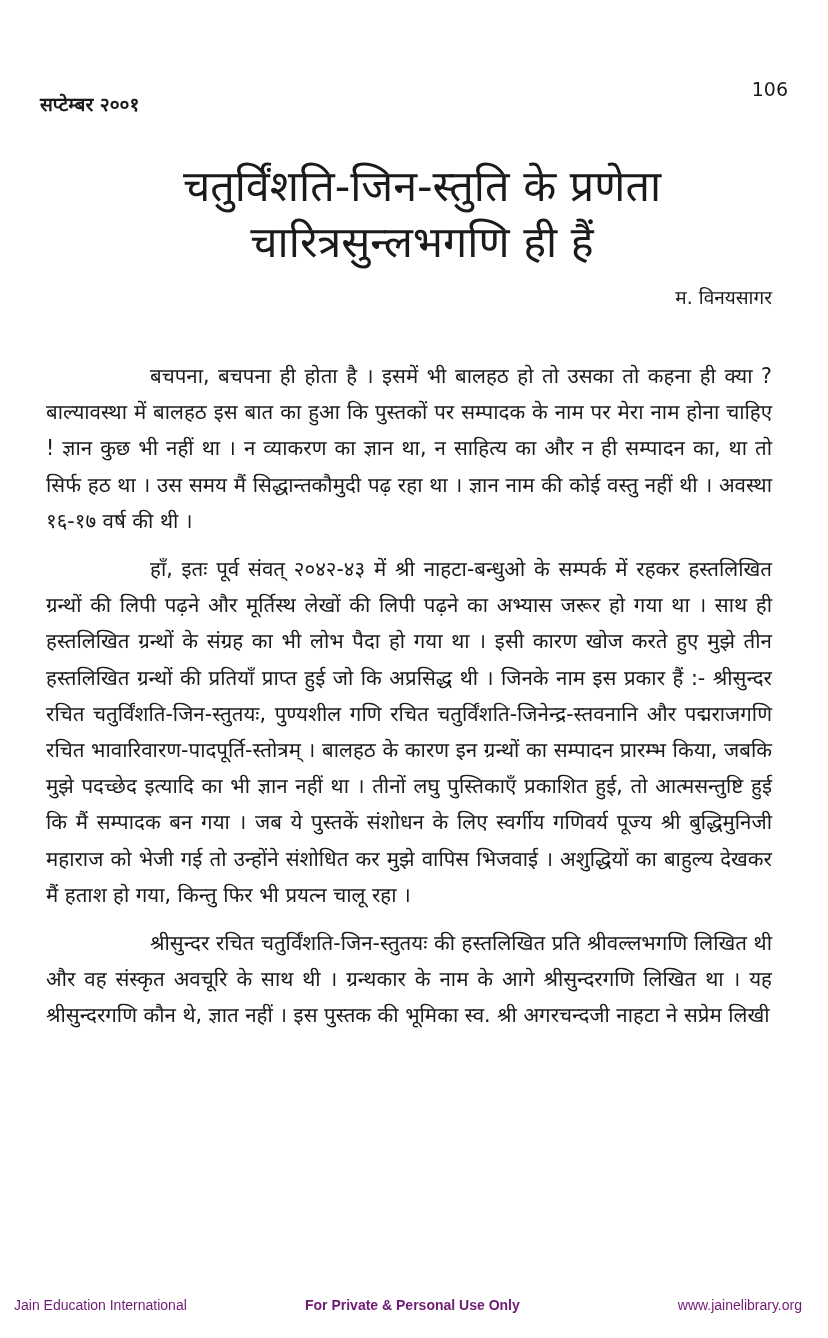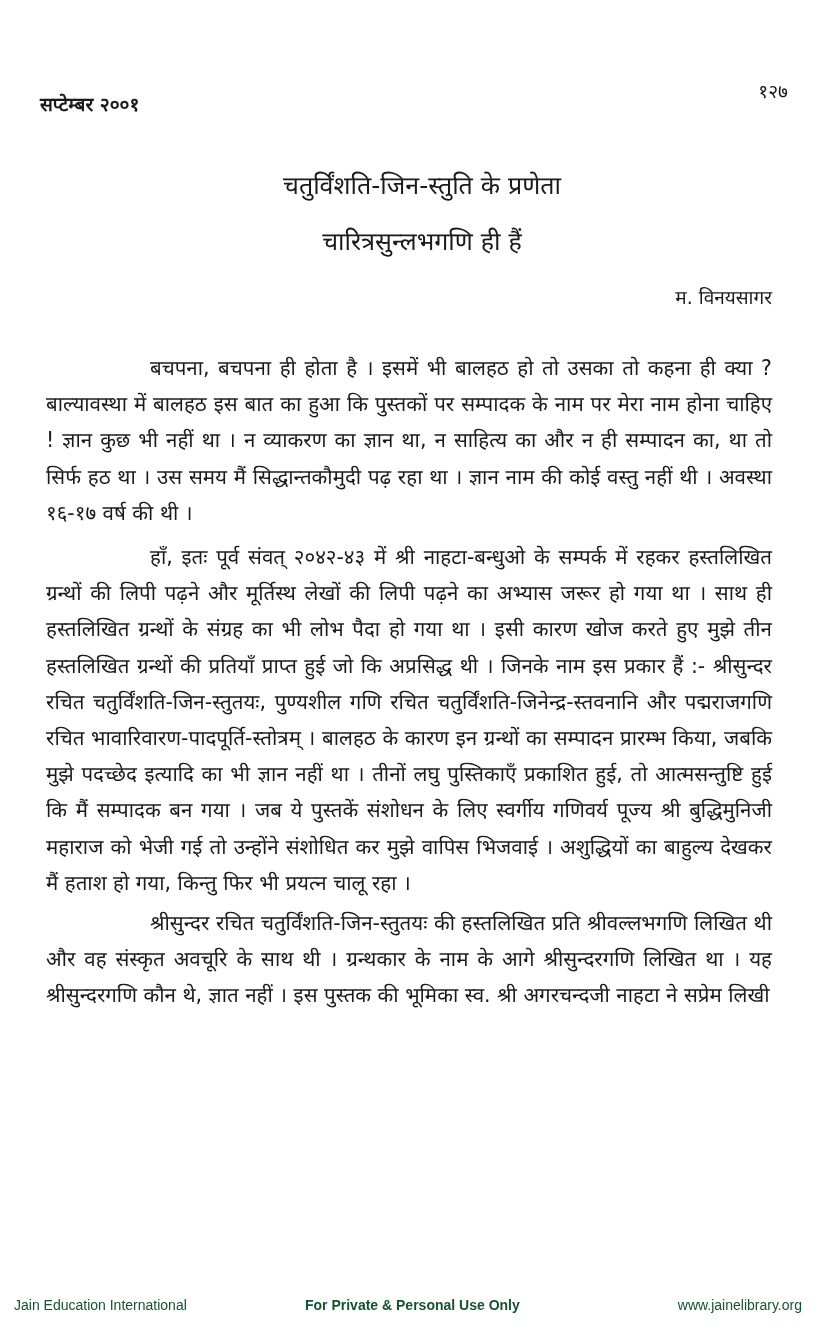--- a/index.html
+++ b/index.html
@@ -1,39 +1,39 @@
 <!DOCTYPE html>
 <html><head>
 <meta charset="utf-8">
 <style>
   html, body { margin:0; padding:0; background:#ffffff; }
   body { width:828px; height:1338px; position:relative; overflow:hidden; color:#1a1a1a;
          font-family:"DejaVu Sans", "Liberation Sans", sans-serif; }
   .header { position:absolute; top:78px; left:40px; right:40px; height:30px; font-size:19px; font-weight:bold; }
   .header .left { position:absolute; left:0; top:0;margin-top:13px; }
   .header .right { position:absolute; right:0; top:0; font-weight:normal; }
-  .title { position:absolute; top:158px; left:16px; right:0; text-align:center; font-size:25px; line-height:56px;
+  .title { position:absolute; top:158px; left:16px; right:0; text-align:center; font-size:43px; line-height:56px;
            font-family:"DejaVu Sans", sans-serif; font-weight:normal; }
   .author { position:absolute; top:284px; right:56px; font-size:19px; font-weight:normal; }
   .body { position:absolute; top:346px; left:46px; right:56px; font-size:20.5px; line-height:36.2px;
           text-align:justify; font-family:"DejaVu Sans", sans-serif; }
-  .body p { margin:4px 0 4px 0; text-indent:104px; }
+  .body p { margin:12px 0 4px 0; text-indent:104px; }
   .body p:first-child { margin-bottom:8px; }
-  .footer { position:absolute; top:1297px; left:14px; right:14px; height:20px; font-size:14px; color:#14532d;
+  .footer { position:absolute; top:1297px; left:14px; right:14px; height:20px; font-size:14px; color:#701a75;
             font-family:"Liberation Sans", sans-serif; }
   .footer .f1 { position:absolute; left:0; }
   .footer .f2 { position:absolute; left:291px;font-weight:bold; }
   .footer .f3 { position:absolute; right:12px; }
 </style>
 </head>
 <body>
 
 <div class="header">
   <span class="left">सप्टेम्बर २००१</span>
-  <span class="right">१२७</span>
+  <span class="right">106</span>
 </div>
 
 <div class="title">
   <div>चतुर्विंशति-जिन-स्तुति के प्रणेता</div>
   <div>चारित्रसुन्लभगणि ही हैं</div>
 </div>
 
 <div class="author">म. विनयसागर</div>
 
 <div class="body">

